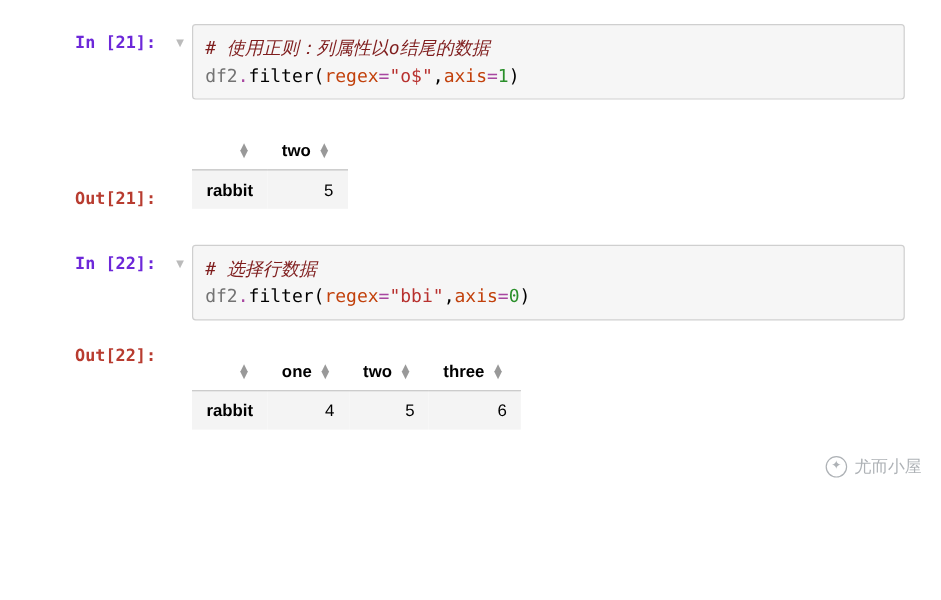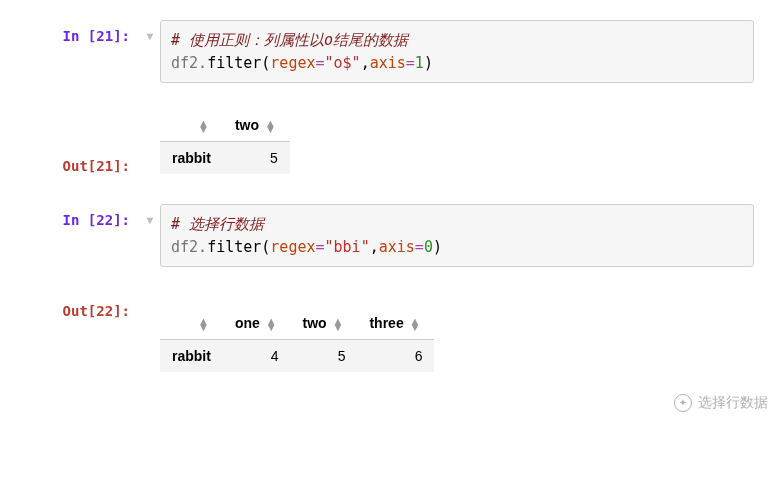--- a/index.html
+++ b/index.html
@@ -150,21 +150,21 @@
 
 <div class="cell">
   <div class="row">
     <div class="prompt in-prompt">In [22]:</div>
     <div class="collapser">
         <span class="tri">▼</span>
       </div>
     <div class="code-area"><span class="tok-comment"># 选择行数据</span>
 <span class="tok-name">df2</span><span class="tok-op">.</span><span class="tok-call">filter</span><span class="tok-paren">(</span><span class="tok-kw">regex</span><span class="tok-eq">=</span><span class="tok-str">"bbi"</span><span class="tok-paren">,</span><span class="tok-kw">axis</span><span class="tok-eq">=</span><span class="tok-num">0</span><span class="tok-paren">)</span></div>
   </div>
-  <div class="row" style="margin-top:28px;">
+  <div class="row" style="margin-top:14px;">
     <div class="prompt out-prompt">Out[22]:</div>
     <div class="collapser"></div>
     <div class="output-area">
       <table class="dataframe">
         <thead>
           <tr>
             <th><span class="sort-arrows">
                   <span>▲</span>
                   <span>▼</span>
                 </span></th>
@@ -190,14 +190,14 @@
             <td>6</td>
           </tr>
         </tbody>
       </table>
     </div>
   </div>
 </div>
 
 <div class="watermark">
   <span class="watermark-icon">✦</span>
-  <span>选择行数据</span>
+  <span>尤而小屋</span>
 </div>
 
 </body></html>

